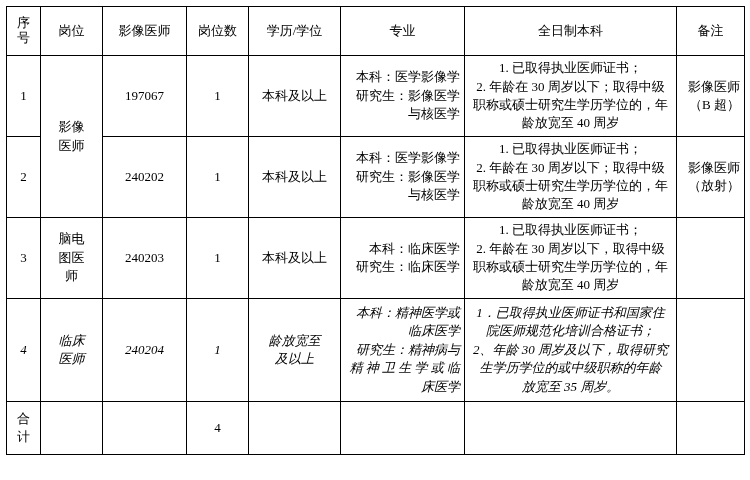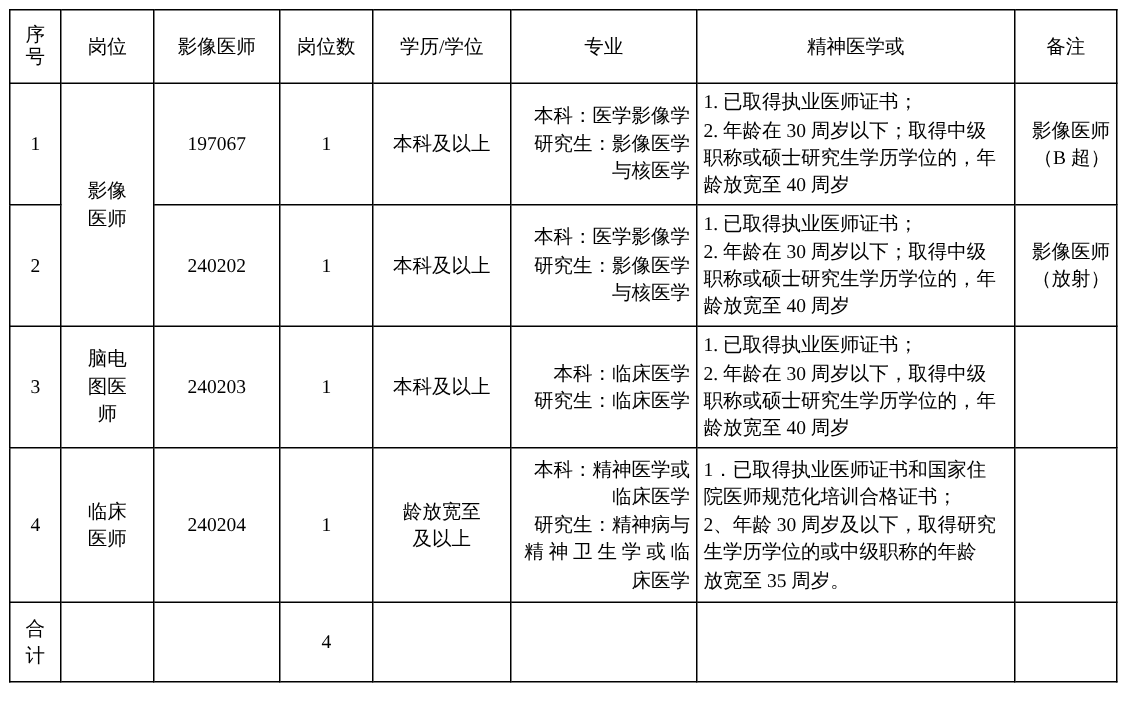--- a/index.html
+++ b/index.html
@@ -58,39 +58,39 @@
 
   td.center {
     text-align: center;
   }
   td.major {
     text-align: right;
     padding-left: 6px;
     padding-right: 4px;
   }
   td.cond {
-    text-align: left;
+    text-align: center;
     padding-left: 6px;
     padding-right: 5px;
   }
   td.remark {
     text-align: right;
     line-height: 1.45;
   }
   .nowrapish {
     white-space: pre-line;
   }
   .vtext {
     white-space: pre-line;
     line-height: 1.45;
   }
   tr.r1 td { height: 74px; }
   tr.r2 td { height: 74px; }
   tr.r3 td { height: 74px; }
-  tr.r4 td { height: 96px; }
+  tr.r4 td { height: 96px; font-style: italic; }
   tr.rsum td { height: 46px; }
 
   td.sum-label {
     text-align: center;
     line-height: 1.18;
     white-space: pre-line;
   }
 </style>
 </head>
 <body>
@@ -109,21 +109,21 @@
     </colgroup>
     <thead>
       <tr>
         <td class="hdr-no nowrapish">序
 号</td>
         <td>岗位</td>
         <td>影像医师</td>
         <td>岗位数</td>
         <td>学历/学位</td>
         <td>专业</td>
-        <td>精神医学或</td>
+        <td>全日制本科</td>
         <td>备注</td>
       </tr>
     </thead>
     <tbody>
       <tr class="r1">
         <td class="center">1</td>
         <td class="center vtext" rowspan="2">影像
 医师</td>
         <td class="center">197067</td>
         <td class="center">1</td>

